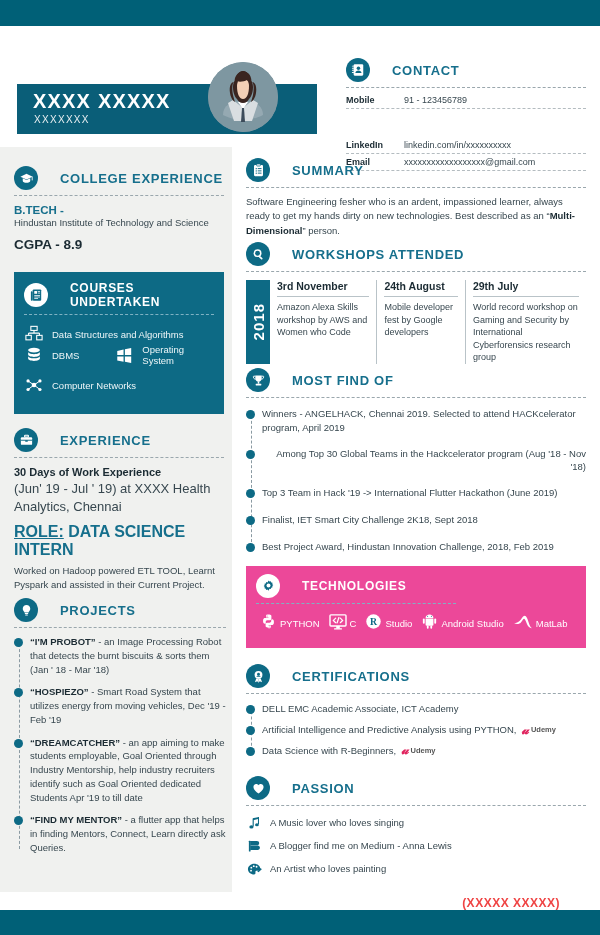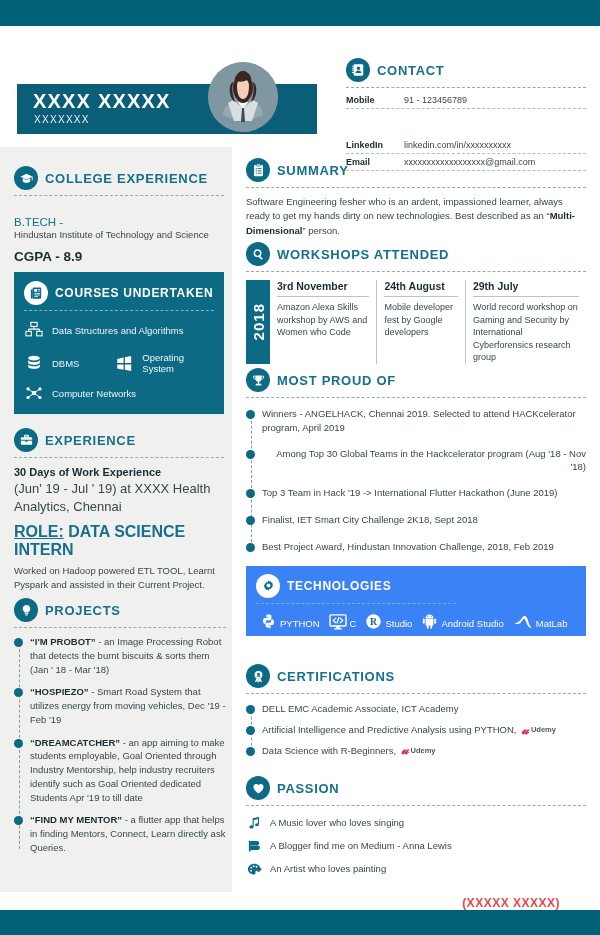--- a/index.html
+++ b/index.html
@@ -29,37 +29,37 @@
   .name-sub  { color:#e8eef1; font-size:10px; letter-spacing:1.3px; padding:1px 0 0 17px; }
 
   .avatar {
     position:absolute; left:208px; top:62px; width:70px; height:70px;
     border-radius:50%; background:#7e97a1; overflow:hidden;
   }
   .avatar svg { display:block; }
 
   
   .sec { position:absolute; }
-  .sec-head { display:flex; align-items:center; gap:7px; }
+  .sec-head { display:flex; align-items:center; gap:22px; }
   .sec-ico {
     width:24px; height:24px; border-radius:50%; background:#0d6a85;
     display:flex; align-items:center; justify-content:center; flex:0 0 24px;
   }
   .sec-ico svg { display:block; }
   .sec-title {
     color:#166f8c; font-size:13px; font-weight:bold; letter-spacing:.7px;
   }
   .sec-title.white { color:#fff; }
   .dash {
     border-top:1px dashed #9aa7ad; margin-top:5px; height:0;
   }
   .dash.white { border-top-color:#7fb2c3; }
 
   
-  .deg-title { font-size:11.5px; font-weight:normal; color:#166f8c; margin-top:20px; }
+  .deg-title { font-size:11.5px; font-weight:bold; color:#166f8c; margin-top:8px; }
   .deg-sub   { font-size:9.5px; color:#37474f; margin-top:1px; }
   .cgpa      { font-size:13.5px; font-weight:bold; color:#1b2b33; margin-top:9px; }
 
   .courses-box {
     position:absolute; left:14px; top:272px; width:210px; height:142px; background:#0d6a85;
   }
   .course-row { display:flex; align-items:center; gap:8px; margin-top:9px; }
   .course-txt { color:#eef6f8; font-size:9.5px; }
   .mini-ico { width:20px; height:20px; flex:0 0 20px; display:flex; align-items:center; justify-content:center; }
 
@@ -97,21 +97,21 @@
   }
   .wk-year span { writing-mode:vertical-rl; transform:rotate(180deg); }
   .wk-cols { display:flex; flex:1; }
   .wk-col { padding:0 7px; border-right:1px solid #b9c3c8; }
   .wk-col:last-child { border-right:none; }
   .wk-date { font-size:10.5px; font-weight:bold; color:#1b2b33; padding-bottom:4px; border-bottom:1px solid #b9c3c8; }
   .wk-body { font-size:9px; line-height:1.4; color:#37474f; padding-top:4px; }
 
   
   .tech-box {
-    position:absolute; left:246px; top:566px; width:340px; height:70px; background:#3b82f6;
+    position:absolute; left:246px; top:566px; width:340px; height:82px; background:#ec4899;
   }
   .tech-row { display:flex; align-items:center; gap:5px; margin-top:9px; padding:0 4px; }
   .tech-item { display:flex; align-items:center; gap:3px; }
   .tech-lbl { color:#fff; font-size:9.5px; white-space:nowrap; }
 
   
   .cert-item { display:flex; align-items:center; gap:5px; }
   .udemy { display:inline-flex; align-items:center; gap:2px; }
   .udemy-u { color:#e0245e; font-size:12px; font-weight:bold; font-style:italic; line-height:1; }
   .udemy-t { color:#555; font-size:7.5px; font-weight:bold; }
@@ -229,21 +229,21 @@
           <svg width="18" height="18" viewBox="0 0 20 20">
             <rect x="6.5" y="1.5" width="7" height="4.5" fill="none" stroke="#fff" stroke-width="1.2"></rect>
             <path d="M10 6v3M4 9h12M4 9v2.5M16 9v2.5" stroke="#fff" stroke-width="1.2" fill="none"></path>
             <rect x="1" y="11.5" width="6" height="5" fill="none" stroke="#fff" stroke-width="1.2"></rect>
             <rect x="13" y="11.5" width="6" height="5" fill="none" stroke="#fff" stroke-width="1.2"></rect>
           </svg>
         </span>
         <span class="course-txt">Data Structures and Algorithms</span>
       </div>
 
-      <div style="display:flex; align-items:center; margin-top:12px;">
+      <div style="display:flex; align-items:center; margin-top:0;">
         <span class="mini-ico">
           <svg width="18" height="18" viewBox="0 0 20 20">
             <ellipse cx="10" cy="4.5" rx="6.5" ry="2.6" fill="#fff"></ellipse>
             <path d="M3.5 6.5v3c0 1.4 2.9 2.6 6.5 2.6s6.5-1.2 6.5-2.6v-3c0 1.4-2.9 2.6-6.5 2.6S3.5 7.9 3.5 6.5z" fill="#fff"></path>
             <path d="M3.5 11v3c0 1.4 2.9 2.6 6.5 2.6s6.5-1.2 6.5-2.6v-3c0 1.4-2.9 2.6-6.5 2.6S3.5 12.4 3.5 11z" fill="#fff"></path>
           </svg>
         </span>
         <span class="course-txt" style="margin-left:8px; width:64px;">DBMS</span>
         <span class="mini-ico" style="margin-left:2px;">
           <svg width="18" height="18" viewBox="0 0 20 20">
@@ -382,21 +382,21 @@
     <div class="sec-head">
       <span class="sec-ico">
         <svg width="15" height="15" viewBox="0 0 16 16">
           <path d="M4.6 2.6h6.8v3.2c0 2-1.5 3.4-3.4 3.4S4.6 7.8 4.6 5.8V2.6z" fill="#fff"></path>
           <path d="M4.6 3.4H3c-.5 0-.6.4-.5.9.3 1.5 1.3 2.3 2.3 2.4" fill="none" stroke="#fff" stroke-width="1"></path>
           <path d="M11.4 3.4H13c.5 0 .6.4.5.9-.3 1.5-1.3 2.3-2.3 2.4" fill="none" stroke="#fff" stroke-width="1"></path>
           <rect x="7.2" y="9" width="1.6" height="2.4" fill="#fff"></rect>
           <rect x="5" y="11.4" width="6" height="1.8" rx=".4" fill="#fff"></rect>
         </svg>
       </span>
-      <span class="sec-title">MOST PROUD OF</span>
+      <span class="sec-title">MOST FIND OF</span>
     </div>
     <div class="dash"></div>
 
     <div class="blist" style="margin-top:9px;">
       <div class="bitem" style="margin-bottom:12px;">
         <span class="bdot"></span>
         <div class="btxt">Winners -  ANGELHACK, Chennai 2019. Selected to attend HACKcelerator program, April 2019</div>
       </div>
       <div class="bitem" style="margin-bottom:12px;text-align:right;">
         <span class="bdot"></span>

